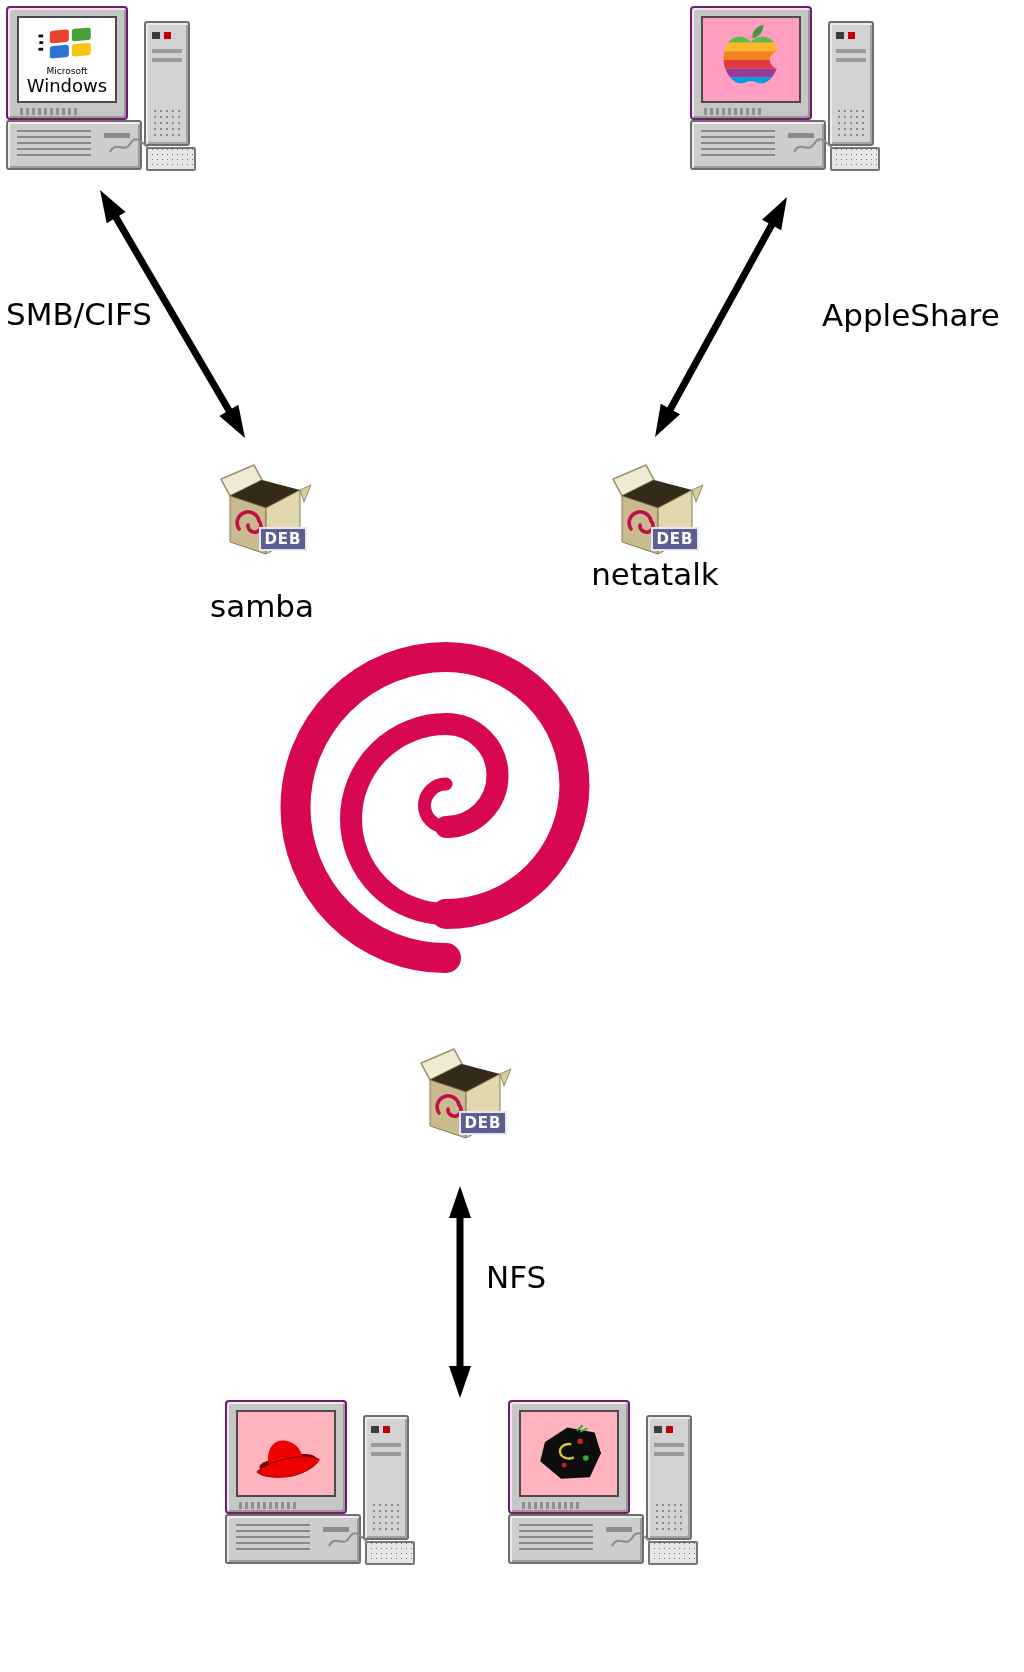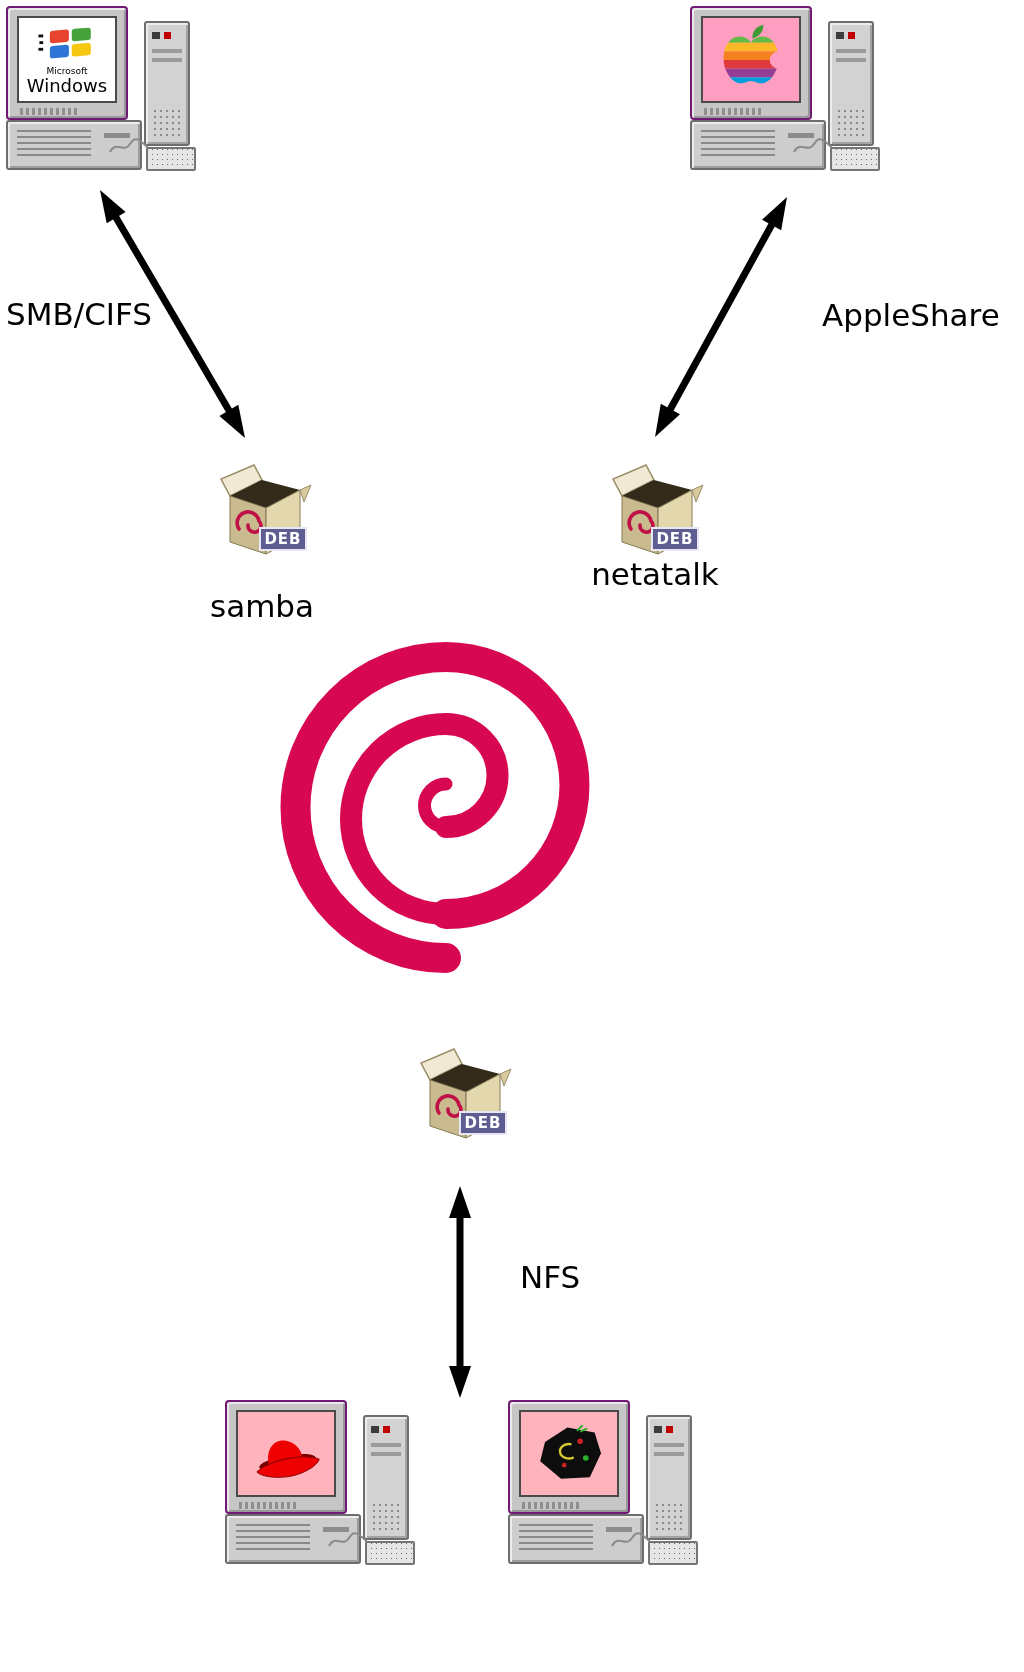--- a/index.html
+++ b/index.html
@@ -163,21 +163,21 @@
         <div class="vents"></div>
       </div>
     <svg class="cable" width="42" height="22" viewBox="0 0 42 22">
       <path d="M2 16 C8 4 16 18 22 8 S 34 6 40 12" stroke="#8a8a8a" stroke-width="2" fill="none"></path>
     </svg>
     <div class="keyboard"></div>
   </div>
 
   <div class="lbl" style="left:6px; top:296px;">SMB/CIFS</div>
   <div class="lbl" style="left:822px; top:297px;">AppleShare</div>
-  <div class="lbl" style="left:520px; top:1259px;text-align:center;">NFS</div>
+  <div class="lbl" style="left:486px; top:1259px;text-align:center;">NFS</div>
 
   <svg class="pkg" style="left:210px; top:462px;" viewBox="0 0 104 96">
     <use href="#debbox"></use>
     <text class="deb-label" x="73" y="82" text-anchor="middle">DEB</text>
   </svg>
   <svg class="pkg" style="left:602px; top:462px;" viewBox="0 0 104 96">
     <use href="#debbox"></use>
     <text class="deb-label" x="73" y="82" text-anchor="middle">DEB</text>
   </svg>
   <svg class="pkg" style="left:410px; top:1046px;" viewBox="0 0 104 96">

